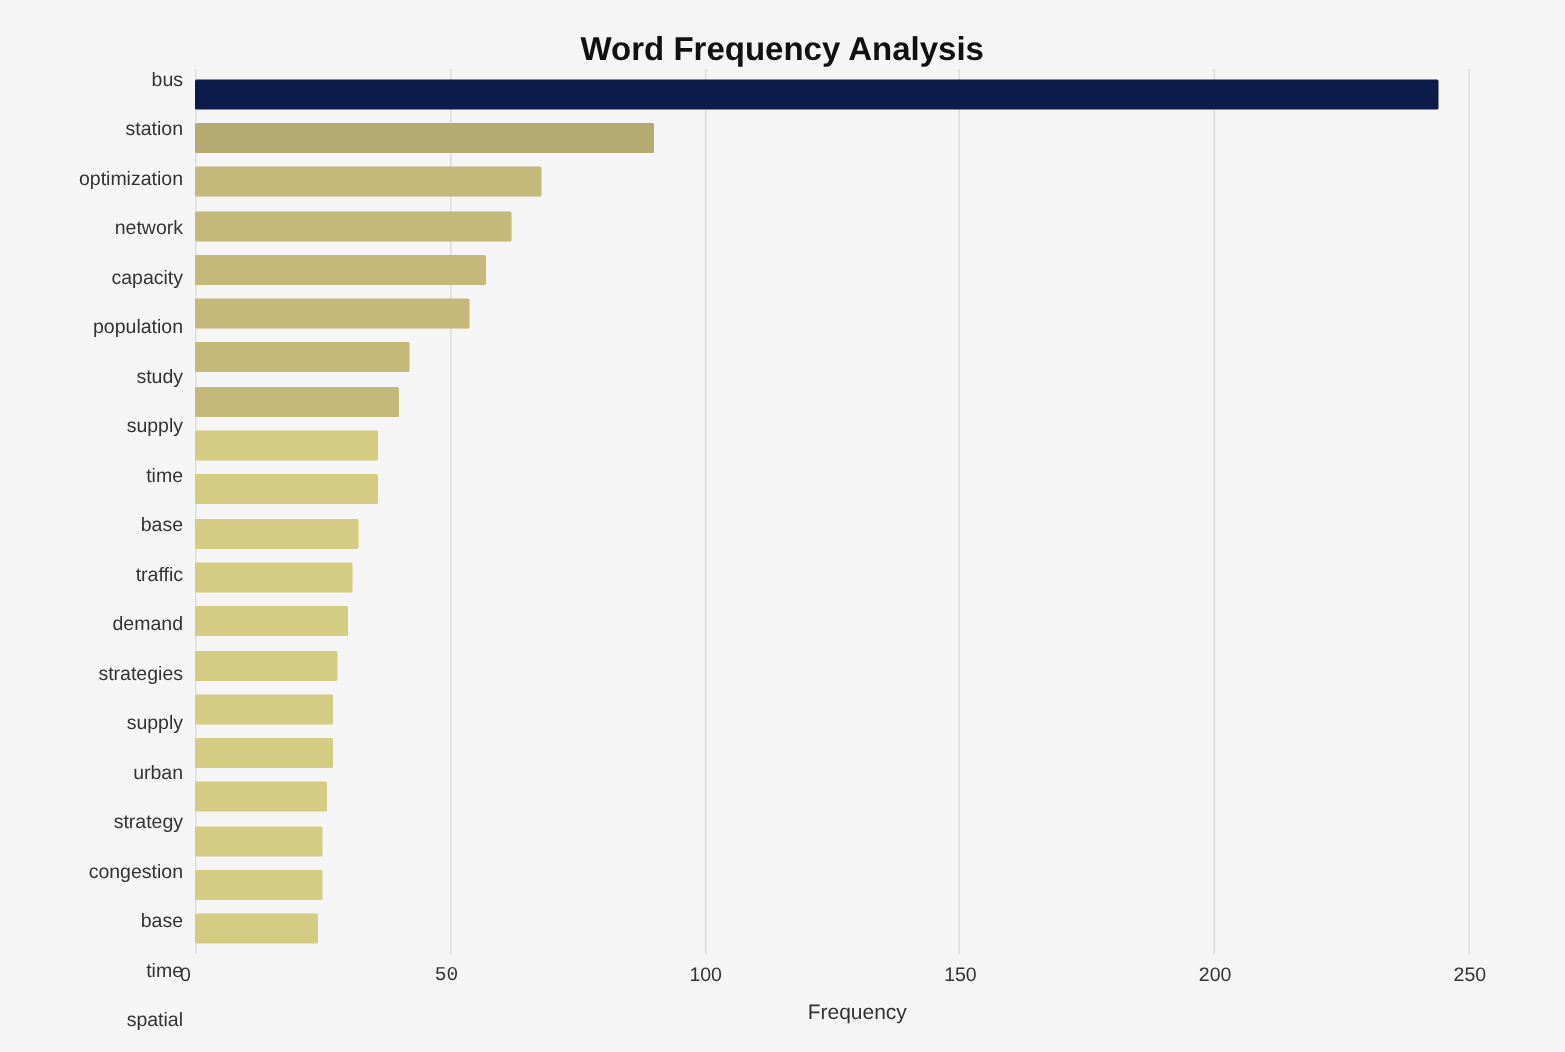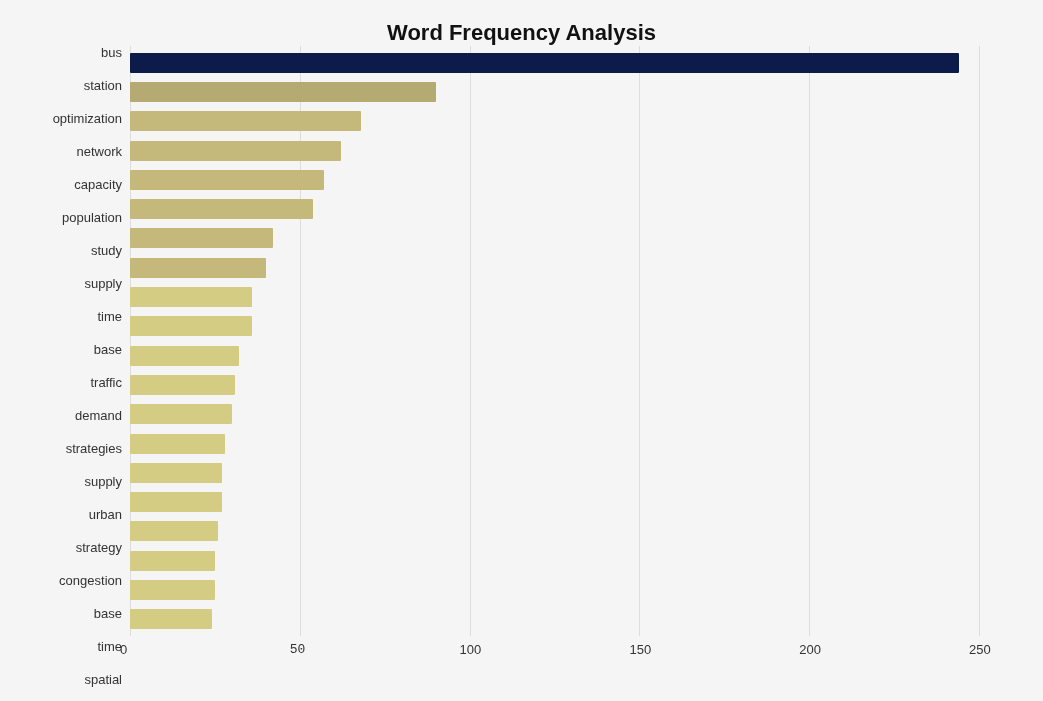--- a/index.html
+++ b/index.html
@@ -218,14 +218,15 @@
   </div>
   <div class="bottom-area">
     <div class="x-axis-labels" id="x-axis-labels" style="position: relative; height: 20px;">
         <span class="x-label" style="position: absolute; left: calc(0% - 10px);">0</span>
         <span class="x-label" style="position: absolute; left: calc(19.2308% - 10px); font-family: Liberation Mono, monospace;">50</span>
         <span class="x-label" style="position: absolute; left: calc(38.4615% - 10px);">100</span>
         <span class="x-label" style="position: absolute; left: calc(57.6923% - 10px);">150</span>
         <span class="x-label" style="position: absolute; left: calc(76.9231% - 10px);">200</span>
         <span class="x-label" style="position: absolute; left: calc(96.1538% - 10px);">250</span>
       </div>
+    <div class="x-axis-title">Frequency</div>
   </div>
 </div>
 
 </body></html>

